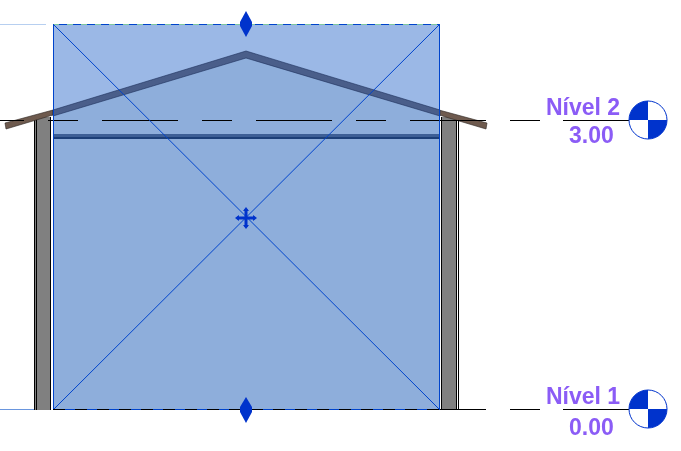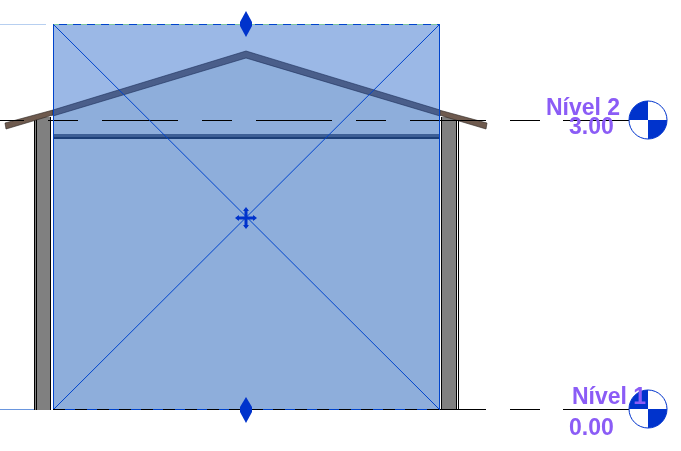--- a/index.html
+++ b/index.html
@@ -91,15 +91,15 @@
     <path d="M648,120 L667,120 A19,19 0 0,1 648,139 Z" fill="#0033cc"></path>
   </g>
   <g>
     <circle cx="648" cy="409" r="19" fill="#ffffff" stroke="#0033cc" stroke-width="1"></circle>
     <path d="M648,409 L648,390 A19,19 0 0,0 629,409 Z" fill="#0033cc"></path>
     <path d="M648,409 L667,409 A19,19 0 0,1 648,428 Z" fill="#0033cc"></path>
   </g>
 </svg>
 
 <div class="level-label" style="left:546px; top:96px;">Nível 2</div>
-<div class="level-label" style="left:569px; top:115px;">3.00</div>
-<div class="level-label" style="left:572px; top:385px;">Nível 1</div>
+<div class="level-label" style="left:569px; top:124px;">3.00</div>
+<div class="level-label" style="left:546px; top:385px;">Nível 1</div>
 <div class="level-label" style="left:569px; top:416px;text-align:center;">0.00</div>
 
 </body></html>

